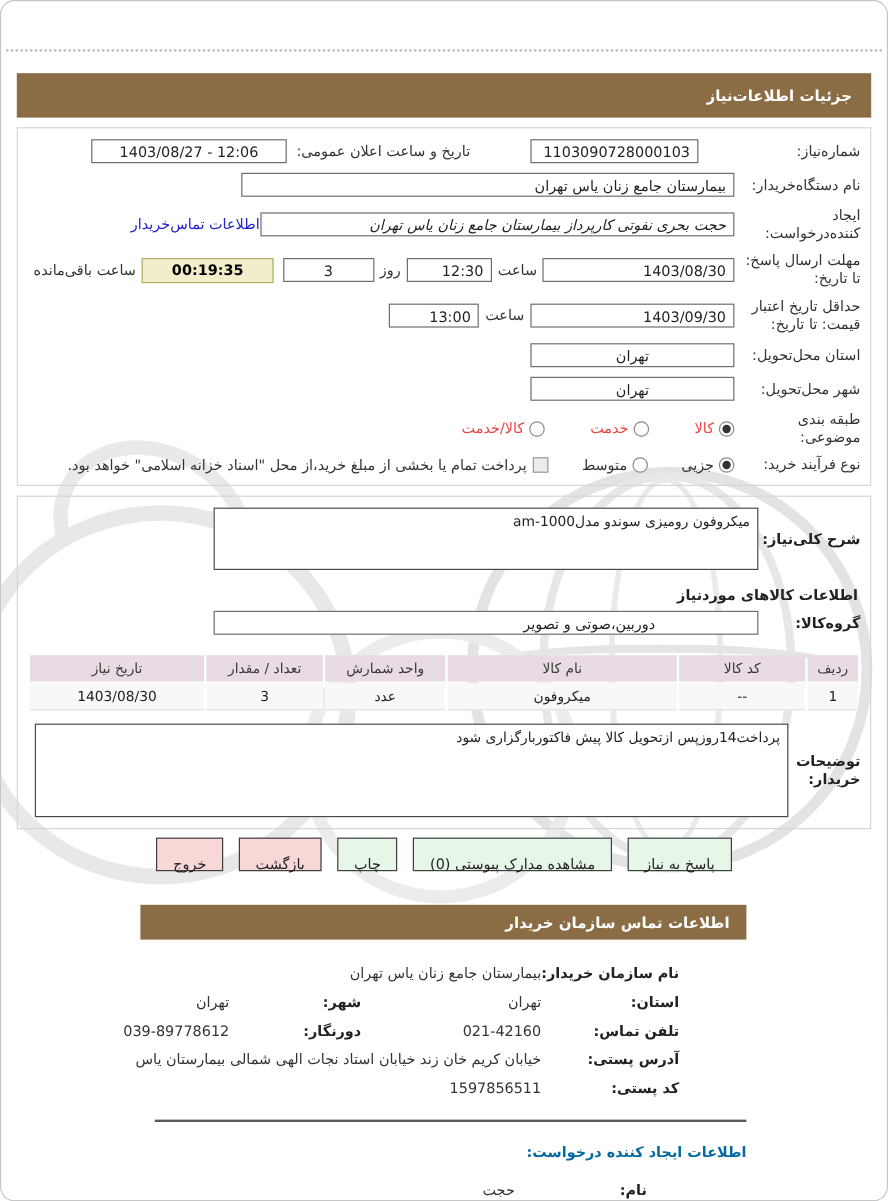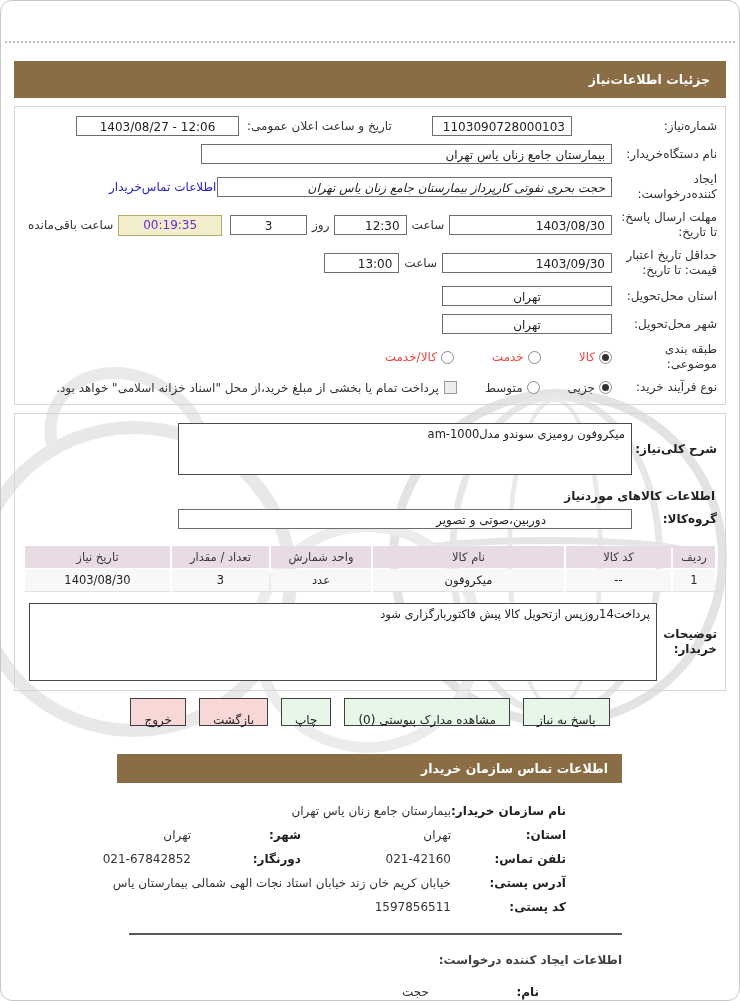--- a/index.html
+++ b/index.html
@@ -18,43 +18,43 @@
   .lbl{width:105px;flex:none;line-height:1.25;color:#333;}
   .lbl2{padding-left:8px;color:#333;}
   .blbl{font-weight:bold;color:#222;}
   .spacer{flex:1;}
   .ibox{border:1px solid #6e6e6e;background:#fff;height:20px;line-height:20px;padding:0 6px;box-sizing:border-box;font-size:12px;overflow:hidden;white-space:nowrap;}
   .tbox{border:1px solid #4a4a4a;background:#fff;padding:2px 6px;box-sizing:border-box;font-size:11.5px;line-height:1.4;overflow:hidden;}
   .num{direction:ltr;unicode-bidi:isolate;}
   .tar{text-align:right;} .tac{text-align:center;}
   .w140{width:140px;} .w145{width:163px;} .w170{width:170px;} .w75{width:75px;}
   .w80{width:80px;} .w411{width:411px;} .w395{width:395px;font-style:italic;} .w495{width:454px;}
-  .mr30{margin-right:40px;} .ml55{margin-left:53px;}
+  .mr30{margin-right:30px;} .ml55{margin-left:53px;}
   .small-lbl{margin:0 5px;color:#333;white-space:nowrap;}
-  .timer{background:#f2eecb;border:1px solid #b3ab67;color:#6d28d9;font-weight:normal;padding:1px 24px;margin-right:8px;height:17px;line-height:17px;}
+  .timer{background:#f2eecb;border:1px solid #b3ab67;color:#000000;font-weight:bold;padding:1px 24px;margin-right:8px;height:17px;line-height:17px;}
   .link{color:#2222cc;cursor:pointer;margin-left:86px;white-space:nowrap;}
   .radio{width:11px;height:11px;border-radius:50%;border:1px solid #8a8a8a;background:#fdfdfd;display:inline-block;position:relative;flex:none;margin-left:4px;vertical-align:middle;}
   .radio.sel::after{content:"";position:absolute;inset:2px;border-radius:50%;background:#333;}
   .checkbox{width:11px;height:11px;border:1px solid #9a9a9a;background:#ececec;display:inline-block;flex:none;margin-left:5px;vertical-align:middle;}
   .opt{display:flex;align-items:center;margin-left:38px;color:#ef4444;}
   .opt2{display:flex;align-items:center;margin-left:28px;color:#333;}
   .heading{font-weight:bold;color:#222;padding:10px 10px 2px 0;}
   .goods-table{width:calc(100% - 16px);margin:12px 8px 0 8px;border-collapse:separate;border-spacing:2px 1px;table-layout:fixed;}
   .goods-table th{background:#e8dbe3;color:#3a3a3a;font-weight:normal;font-size:11.5px;padding:4px 2px;text-align:center;}
   .goods-table td{background:#f8f8f8;font-size:11.5px;padding:4px 2px;text-align:center;border-bottom:1px solid #e2e2e2;}
   .btnrow{display:flex;justify-content:center;align-items:center;gap:13px;margin-top:7px;position:relative;z-index:1;}
   .btn{border:1px solid #3f3f3f;background:#e7f7e7;color:#222;font-size:12px;padding:13px 13px;height:28px;line-height:17px;box-sizing:border-box;cursor:pointer;font-family:inherit;}
   .btn.pink{background:#f8d7d7;}
   .contact{margin:16px 173px 0 0;position:relative;z-index:1;}
   .c-row{display:grid;grid-template-columns:115px 150px 80px 1fr;align-items:center;padding:5px 0;}
   .c-lbl{font-weight:bold;color:#222;}
   .c-val{text-align:right;padding-left:8px;color:#333;}
   .c-span{grid-column:2 / 5;text-align:right;color:#333;}
   .divider{margin:14px 117px 0 128px;border-top:2px solid #5a5a5a;}
-  .heading2{font-weight:bold;color:#404040;margin:18px 117px 0 0;}
+  .heading2{font-weight:bold;color:#0369a1;margin:18px 117px 0 0;}
   .creator{margin:12px 200px 0 0;position:relative;z-index:1;}
   .k-row{display:grid;grid-template-columns:110px 160px;align-items:center;padding:6px 0;}
   .content{position:relative;z-index:1;}
   
   .wm{position:absolute;z-index:0;pointer-events:none;border-radius:50%;}
   .wm1{left:388px;top:388px;width:320px;height:320px;border:9px solid #e3e3e3;}
   .wm2{left:448px;top:392px;width:200px;height:312px;border:7px solid #e7e7e7;}
   .wm3{left:506px;top:396px;width:86px;height:304px;border:5px solid #eaeaea;}
   .wm4{left:392px;top:536px;width:312px;height:30px;border:none;border-top:7px solid #e5e5e5;border-radius:50%;}
   .wm5{left:-30px;top:420px;width:300px;height:290px;border:13px solid #e8e8e8;}
@@ -238,21 +238,21 @@
       <div class="c-row">
         <div class="c-lbl">استان:</div>
         <div class="c-val">تهران</div>
         <div class="c-lbl">شهر:</div>
         <div class="c-val" style="padding-right:30px;">تهران</div>
       </div>
       <div class="c-row">
         <div class="c-lbl">تلفن تماس:</div>
         <div class="c-val num">021-42160</div>
         <div class="c-lbl">دورنگار:</div>
-        <div class="c-val num" style="padding-right:30px;text-align:right;">021-67842852</div>
+        <div class="c-val num" style="padding-right:30px;text-align:right;">039-89778612</div>
       </div>
       <div class="c-row">
         <div class="c-lbl">آدرس پستی:</div>
         <div class="c-span">خیابان کریم خان زند خیابان استاد نجات الهی شمالی بیمارستان یاس</div>
       </div>
       <div class="c-row">
         <div class="c-lbl">کد پستی:</div>
         <div class="c-val num">1597856511</div>
       </div>
     </div>

